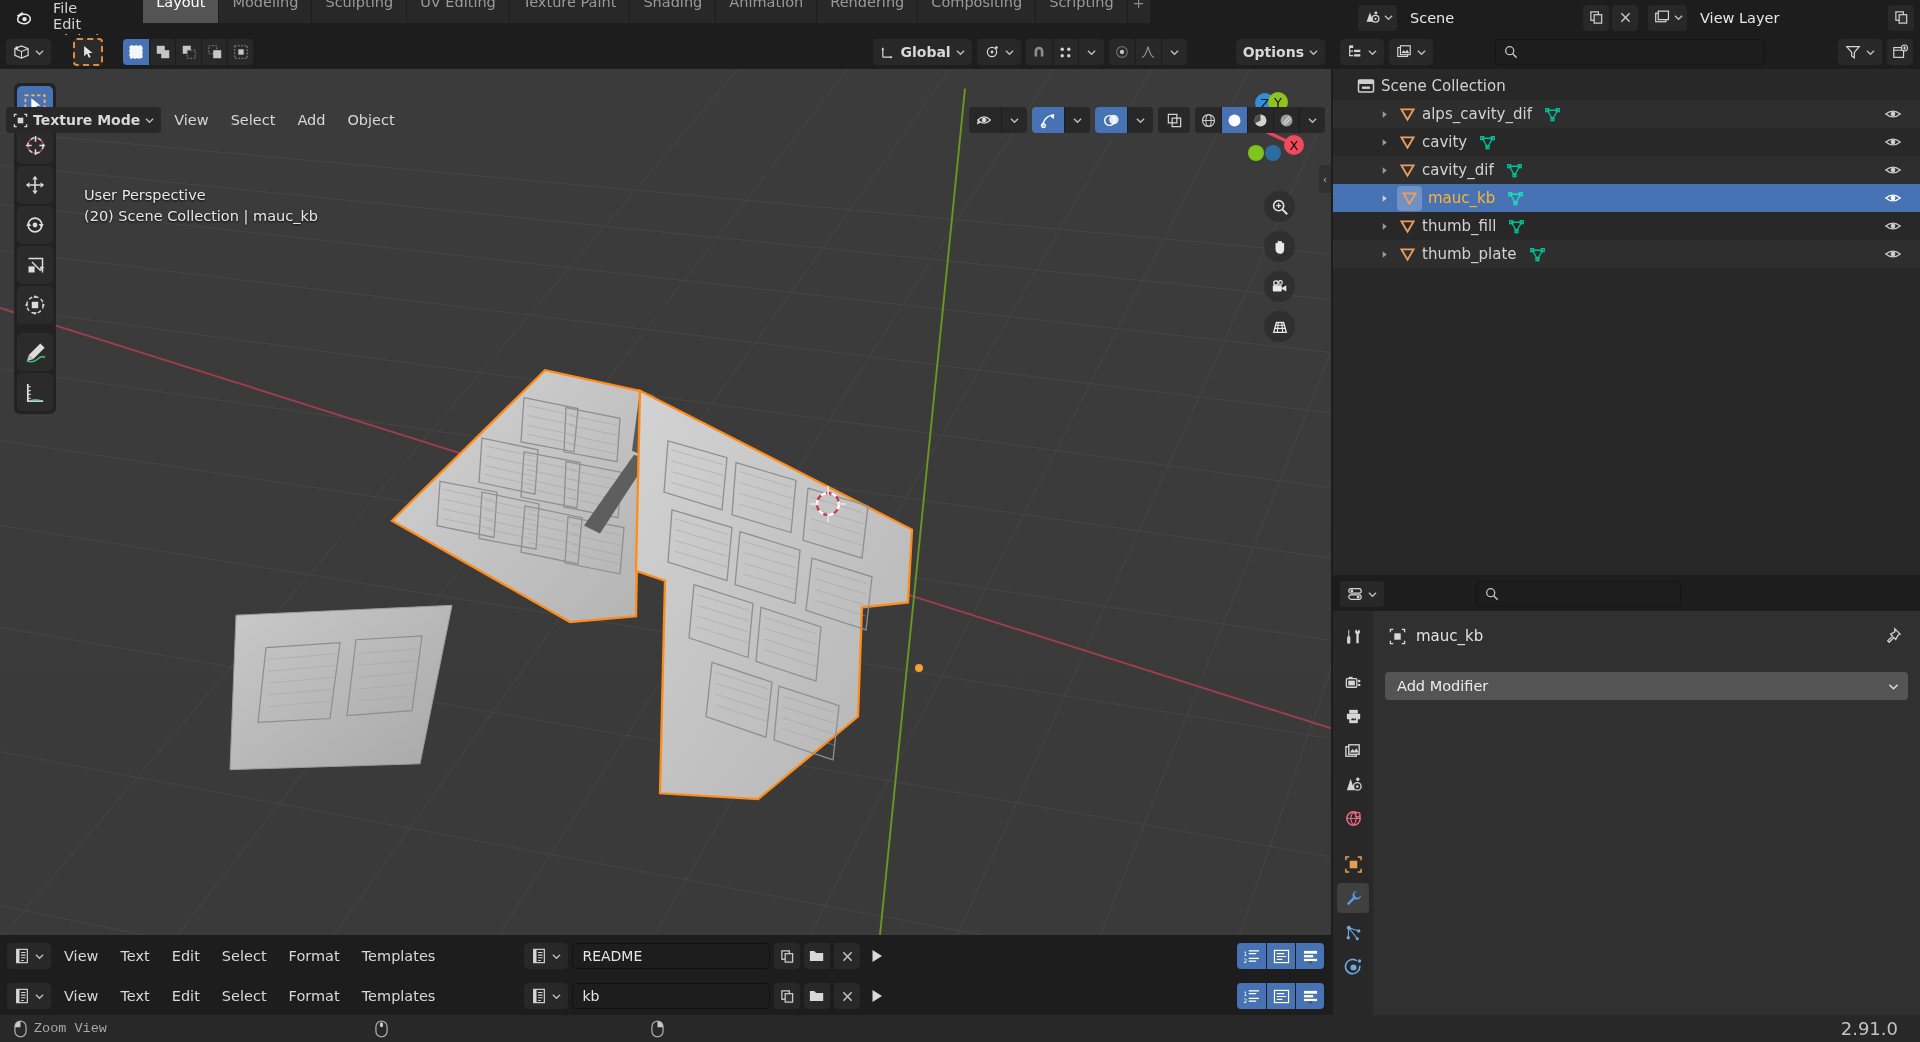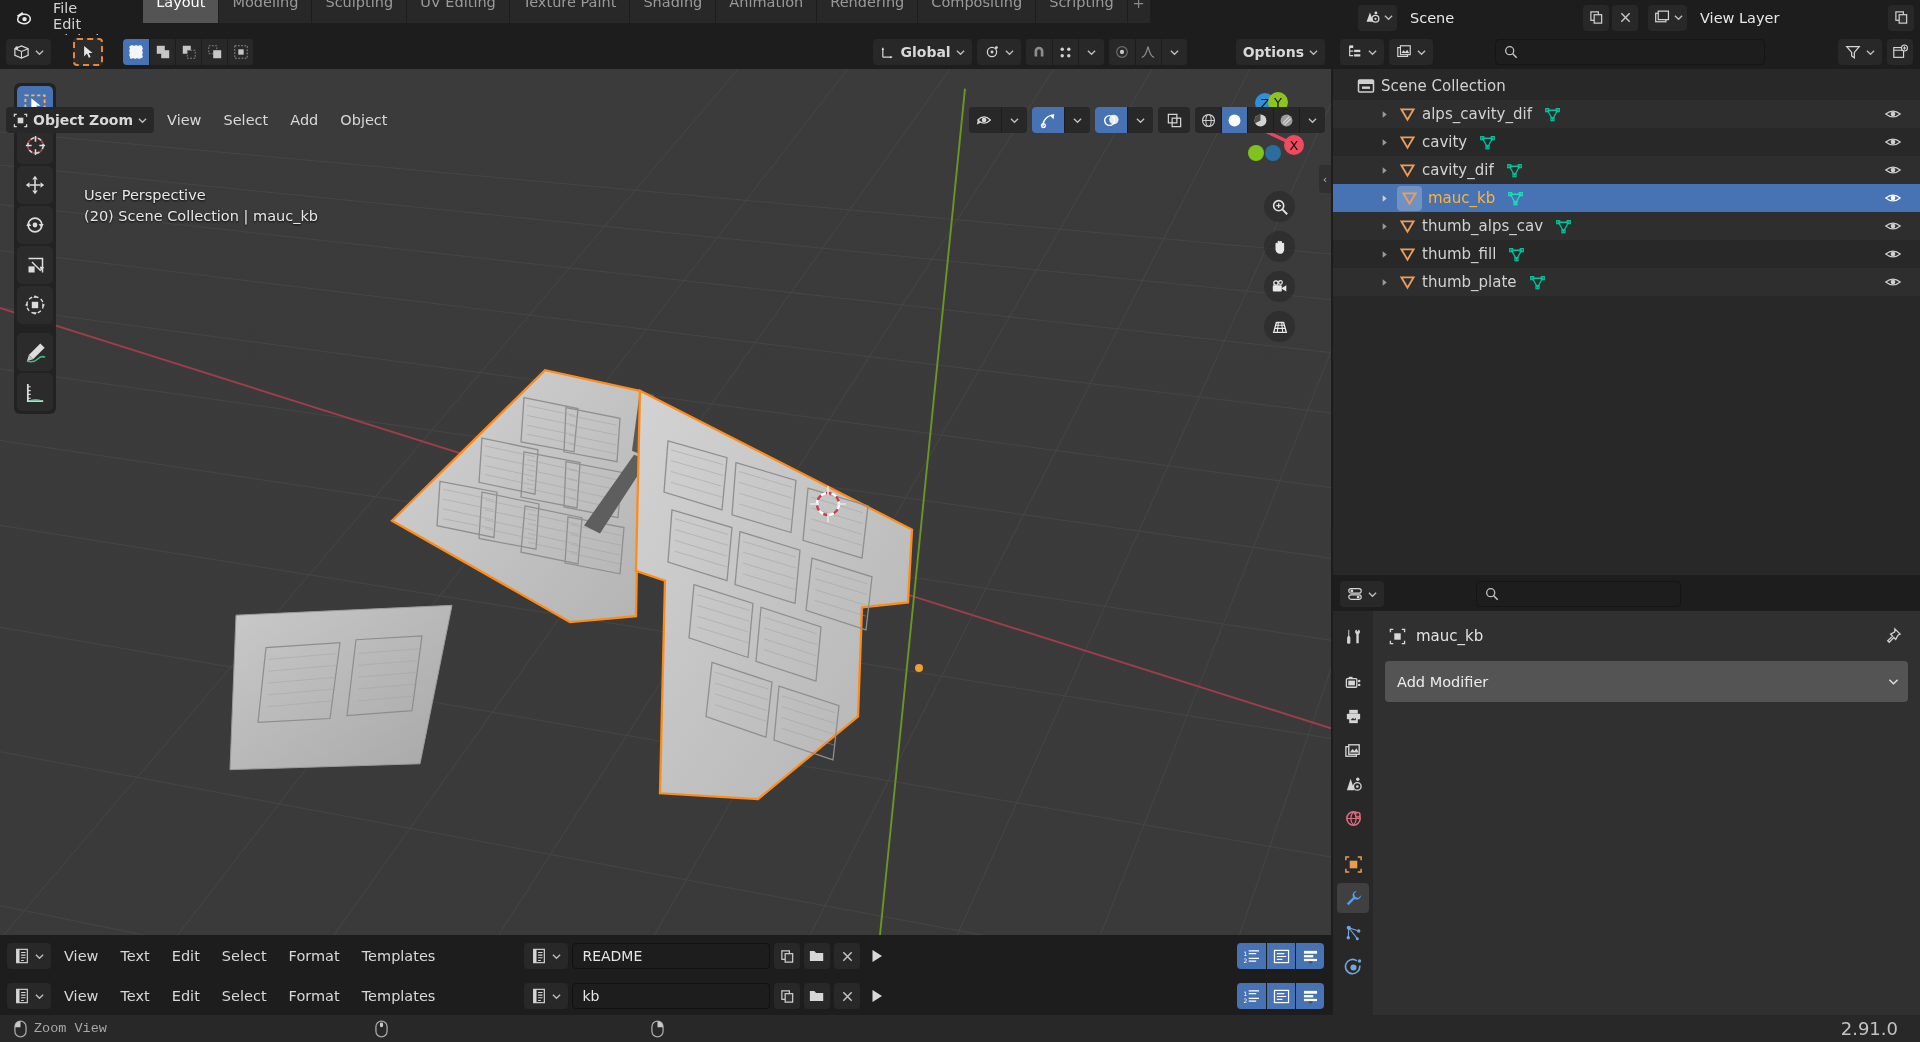--- a/index.html
+++ b/index.html
@@ -150,21 +150,21 @@
   .pr-header { height: 34px; background: #1d1d1d; display: flex; align-items: center; padding: 0 7px; gap: 5px; flex:0 0 34px;}
   .pr-body { flex: 1 1 auto; display: flex; min-height: 0; }
   .pr-tabs { width: 40px; background: #282828; display: flex; flex-direction: column; align-items: center; padding-top: 10px; gap: 4px; }
   .pr-tab { width: 32px; height: 30px; border-radius: 4px; display: flex; align-items: center; justify-content: center; }
   .pr-tab.active { background: #404040; }
   .pr-tab-gap { height: 8px; }
   .pr-content { flex: 1 1 auto; background: #303030; padding: 8px 12px; }
   .pr-breadcrumb { height: 34px; display: flex; align-items: center; gap: 10px; font-size: 15px; color: #e2e2e2; position: relative; padding: 0 4px;}
   .pr-pin { position: absolute; right: 6px; }
   .pr-dropdown {
-    margin-top: 8px; height: 41px; background: #545454; border-radius: 4px;
+    margin-top: 19px; height: 28px; background: #545454; border-radius: 4px;
     display: flex; align-items: center; padding: 0 12px; font-size: 14.5px; color: #ececec;
     position: relative;
   }
   .pr-dropdown .chev { position: absolute; right: 9px; }
 
   
   .statusbar {
     height: 27px; background: #282828; display: flex; align-items: center;
     padding: 0 14px; gap: 9px; font-size: 13.5px; color: #a8a8a8; flex: 0 0 27px;
   }
@@ -511,21 +511,21 @@
             <div>User Perspective</div>
             <div>(20) Scene Collection | mauc_kb</div>
           </div>
 
           <div class="vp-header2">
             <div class="hdr-btn">
               <svg width="15" height="15" viewBox="0 0 16 16">
                 <path d="M1.5 4 L1.5 1.5 L4 1.5 M12 1.5 L14.5 1.5 L14.5 4 M14.5 12 L14.5 14.5 L12 14.5 M4 14.5 L1.5 14.5 L1.5 12" fill="none" stroke="#d8d8d8" stroke-width="1.4"></path>
                 <rect x="5" y="5" width="6" height="6" fill="#d8d8d8"></rect>
               </svg>
-              <span>Object Zoom</span>
+              <span>Texture Mode</span>
               <svg width="9" height="9" viewBox="0 0 10 10">
                   <path d="M1 3 L5 7 L9 3" fill="none" stroke="#bdbdbd" stroke-width="1.5"></path>
                 </svg>
             </div>
             <div class="hdr-txt">View</div>
             <div class="hdr-txt">Select</div>
             <div class="hdr-txt">Add</div>
             <div class="hdr-txt">Object</div>
 
             <div style="margin-left:auto;display:flex;align-items:center;gap:5px;">
@@ -1045,46 +1045,20 @@
               </svg>
             </div>
             <div class="ol-eye">
               <svg width="18" height="14" viewBox="0 0 20 14">
                   <path d="M2 7 Q10 0.5 18 7 Q10 13.5 2 7z" fill="none" stroke="#ffffff" stroke-width="1.4"></path>
                   <circle cx="10" cy="7" r="2.6" fill="#ffffff"></circle>
                 </svg>
             </div>
           </div>
 
-          <div class="ol-row alt">
-            <div style="width:30px"></div>
-            <div class="ol-disc">
-              <svg width="9" height="9" viewBox="0 0 10 10">
-                  <path d="M3 1.5 L7.5 5 L3 8.5 Z" fill="#9a9a9a"></path>
-                </svg>
-            </div>
-            <svg width="17" height="17" viewBox="0 0 18 18" style="margin-left:6px;flex:0 0 17px">
-              <path d="M2.5 3.5 L15.5 3.5 L9 14.5 Z" fill="none" stroke="#ed9e5c" stroke-width="1.9"></path>
-            </svg>
-            <span class="ol-label">thumb_alps_cav</span>
-            <div class="ol-meshicon">
-              <svg width="17" height="17" viewBox="0 0 18 18">
-                <path d="M3.5 4.5 L14.5 4.5 L9 14 Z" fill="none" stroke="#00c49a" stroke-width="1.4"></path>
-                <rect x="1.8" y="2.8" width="3.2" height="3.2" fill="none" stroke="#00c49a" stroke-width="1.3"></rect>
-                <rect x="13" y="2.8" width="3.2" height="3.2" fill="none" stroke="#00c49a" stroke-width="1.3"></rect>
-                <rect x="7.4" y="12.4" width="3.2" height="3.2" fill="none" stroke="#00c49a" stroke-width="1.3"></rect>
-              </svg>
-            </div>
-            <div class="ol-eye">
-              <svg width="18" height="14" viewBox="0 0 20 14">
-                  <path d="M2 7 Q10 0.5 18 7 Q10 13.5 2 7z" fill="none" stroke="#cfcfcf" stroke-width="1.4"></path>
-                  <circle cx="10" cy="7" r="2.6" fill="#cfcfcf"></circle>
-                </svg>
-            </div>
-          </div>
 
           <div class="ol-row">
             <div style="width:30px"></div>
             <div class="ol-disc">
               <svg width="9" height="9" viewBox="0 0 10 10">
                   <path d="M3 1.5 L7.5 5 L3 8.5 Z" fill="#9a9a9a"></path>
                 </svg>
             </div>
             <svg width="17" height="17" viewBox="0 0 18 18" style="margin-left:6px;flex:0 0 17px">
               <path d="M2.5 3.5 L15.5 3.5 L9 14.5 Z" fill="none" stroke="#ed9e5c" stroke-width="1.9"></path>

